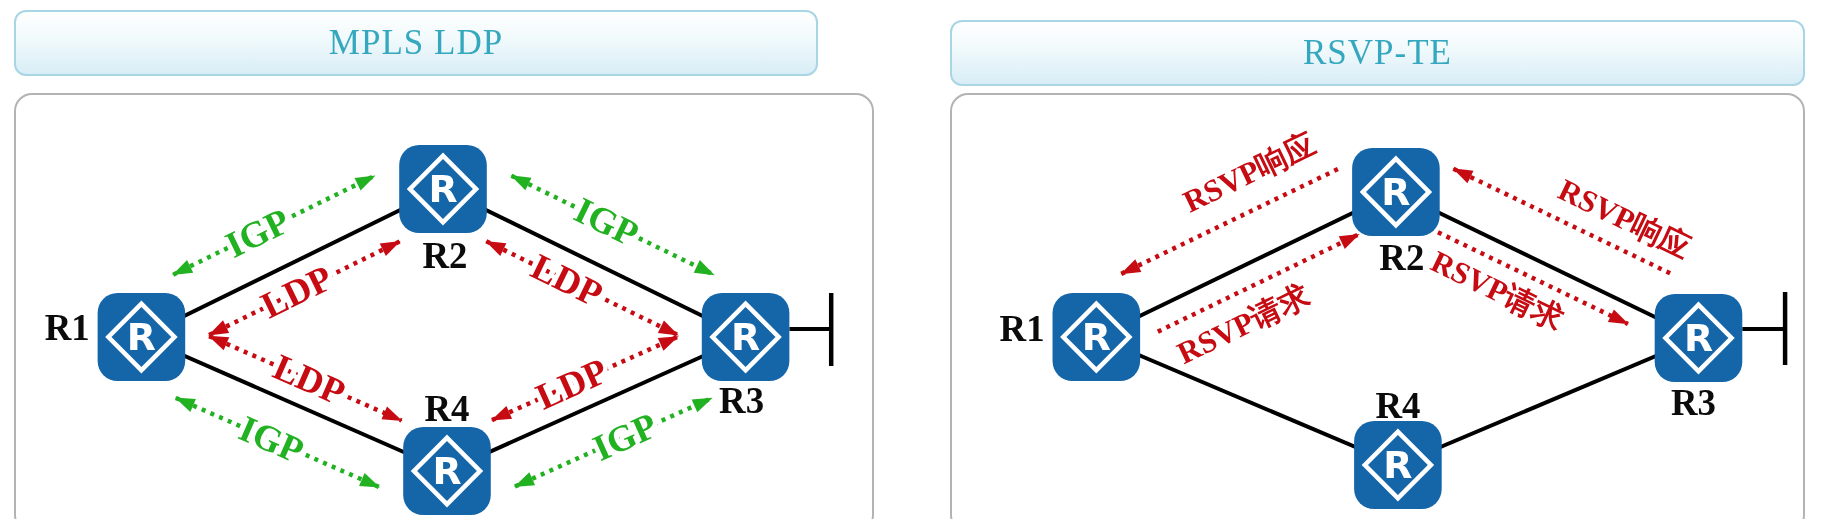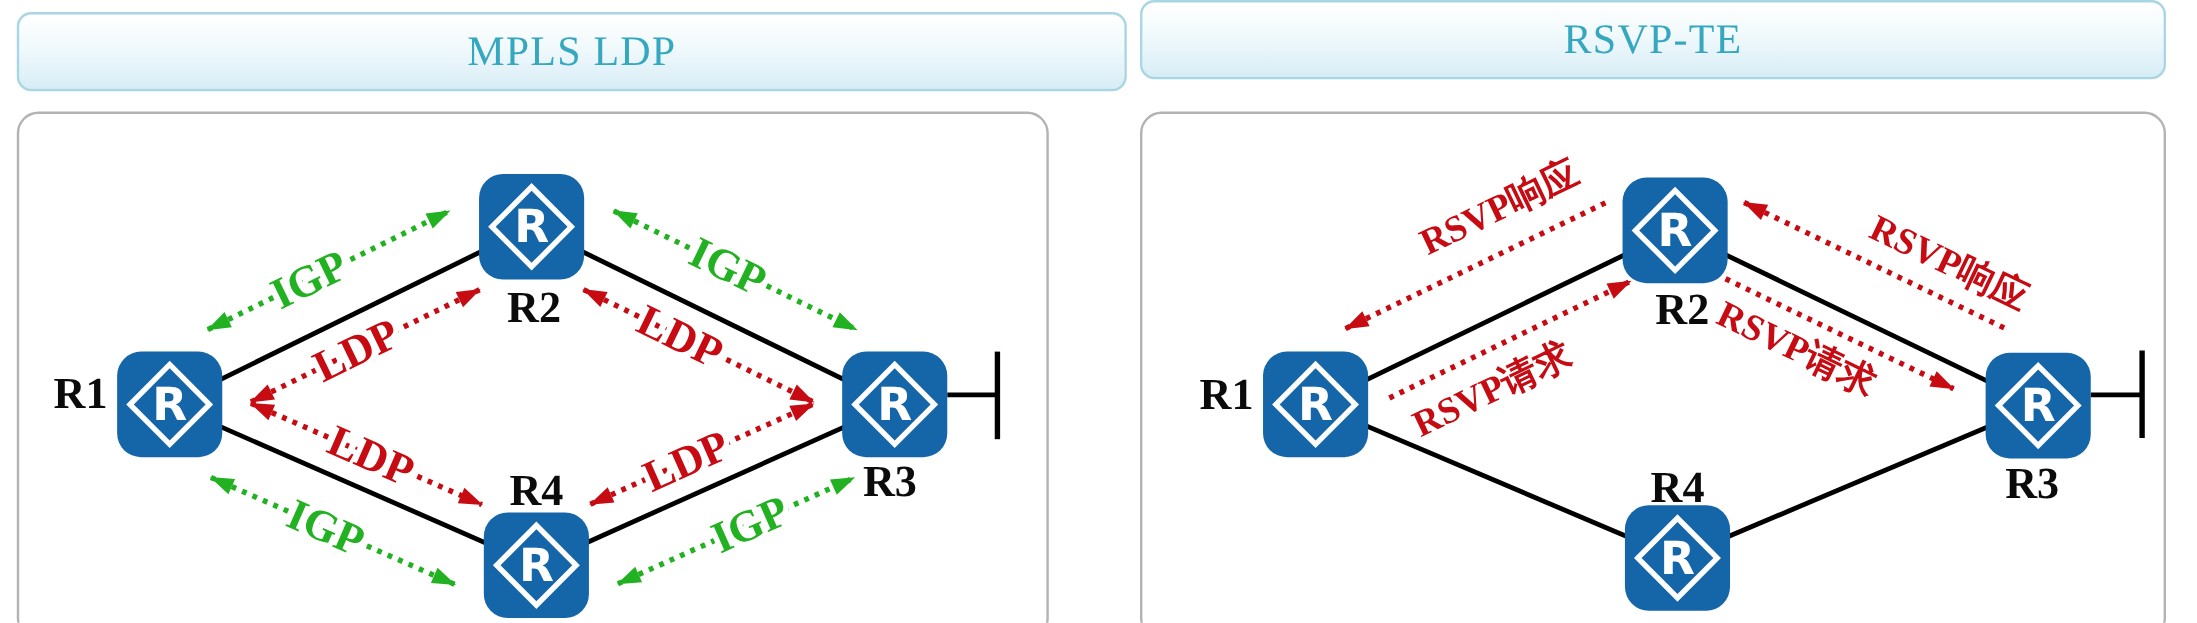--- a/index.html
+++ b/index.html
@@ -15,22 +15,22 @@
     box-sizing:border-box;
     height:66px;
     border:2px solid #a8d6e4;
     border-radius:12px;
     background:linear-gradient(180deg,#ffffff 0%,#f2fafc 40%,#d8edf6 100%);
     color:#35a8bf;
     font:400 35px "Liberation Serif",serif;
     letter-spacing:1px;
     display:flex;align-items:center;justify-content:center;
   }
-  .hdr0{left:14px;top:10px;width:925px;}
-  .hdr1{left:950px;top:0;width:855px;}
+  .hdr0{left:14px;top:10px;width:804px;}
+  .hdr1{left:950px;top:20px;width:855px;}
   .panelbox{
     position:absolute;
     box-sizing:border-box;
     top:93px;height:440px;
     border:2px solid #b3b3b3;
     border-radius:18px;
     background:#ffffff;
   }
   .box0{left:14px;width:860px;}
   .box1{left:950px;width:855px;}

